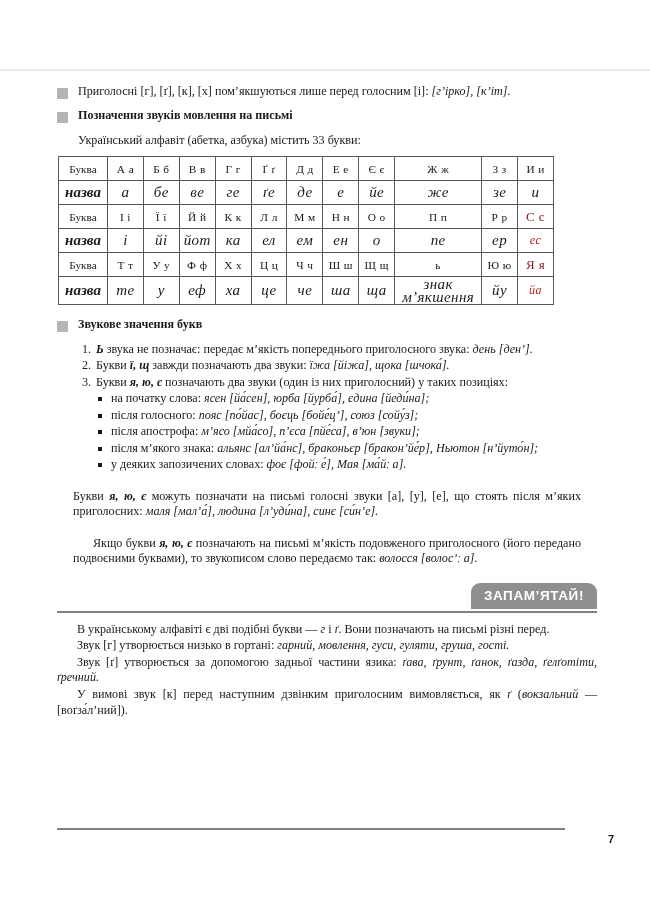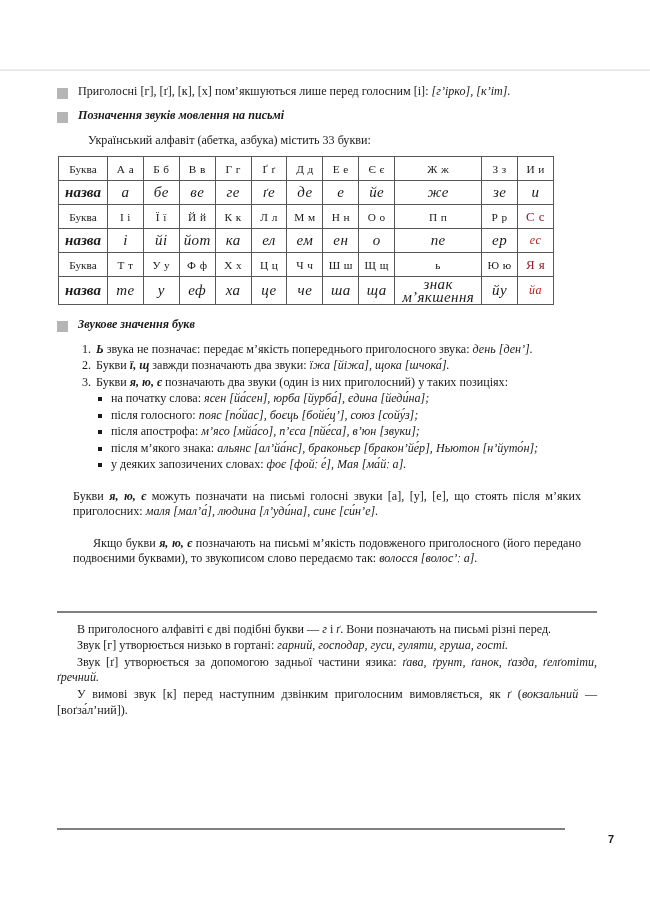--- a/index.html
+++ b/index.html
@@ -52,29 +52,28 @@
     height: 11px;
     background: #b3b5b7;
   }
   .sq-text {
     font-size: 12.1px;
     line-height: 15.4px;
     text-align: justify;
   }
   .sq-text.bold {
     font-weight: bold;
-    font-style: italic;
   }
   .it { font-style: italic; }
   .bi { font-style: italic; font-weight: bold; }
 
   .lead-line {
     font-size: 12.1px;
     line-height: 15.4px;
-    margin: 0 0 8px 31px;
+    margin: 0 0 8px 21px;
   }
 
   
   table.alphabet {
     border-collapse: collapse;
     width: 496px;
     margin-left: 1px;
     table-layout: fixed;
   }
   table.alphabet td {
@@ -341,26 +340,27 @@
             <li><span>у деяких запозичених словах: </span><span class="it">фоє [фойː е́], Мая [ма́йː а].</span></li>
           </ul></li>
       </ol>
 
     <div id="free-paragraphs">
         <p class="body-par noind"><span>Букви </span><span class="bi">я, ю, є</span><span> можуть позначати на письмі голосні звуки [а], [у], [е], що стоять після м’яких приголосних: </span><span class="it">маля [мал’а́], людина [л’уди́на], синє [си́н’е].</span></p>
         <p class="body-par"><span>Якщо букви </span><span class="bi">я, ю, є</span><span> позначають на письмі м’якість подовженого приголосного (його передано подвоєними буквами), то звукописом слово передаємо так: </span><span class="it">волосся [волос’ː а].</span></p>
       </div>
 
     <div class="remember-wrap">
+      <div class="remember-badge">ЗАПАМ’ЯТАЙ!</div>
       <div class="remember-rule"></div>
     </div>
 
     <div class="remember-body" id="remember-body">
-        <p><span>В приголосного алфавіті є дві подібні букви — </span><span class="it">г</span><span> і </span><span class="it">ґ</span><span>. Вони позначають на письмі різні перед.</span></p>
-        <p><span>Звук [г] утворюється низько в гортані: </span><span class="it">гарний, господар, гуси, гуляти, груша, гості.</span></p>
+        <p><span>В українському алфавіті є дві подібні букви — </span><span class="it">г</span><span> і </span><span class="it">ґ</span><span>. Вони позначають на письмі різні перед.</span></p>
+        <p><span>Звук [г] утворюється низько в гортані: </span><span class="it">гарний, мовлення, гуси, гуляти, груша, гості.</span></p>
         <p><span>Звук [ґ] утворюється за допомогою задньої частини язика: </span><span class="it">ґава, ґрунт, ґанок, ґазда, ґелґотіти, ґречний.</span></p>
         <p><span>У вимові звук [к] перед наступним дзвінким приголосним вимовляється, як </span><span class="it">ґ</span><span> (</span><span class="it">вокзальний</span><span> — [воґза́л’ний]).</span></p>
       </div>
 
   </div>
 
   <div class="bottom-rule"></div>
   <div class="page-num">7</div>
 
 </div>

